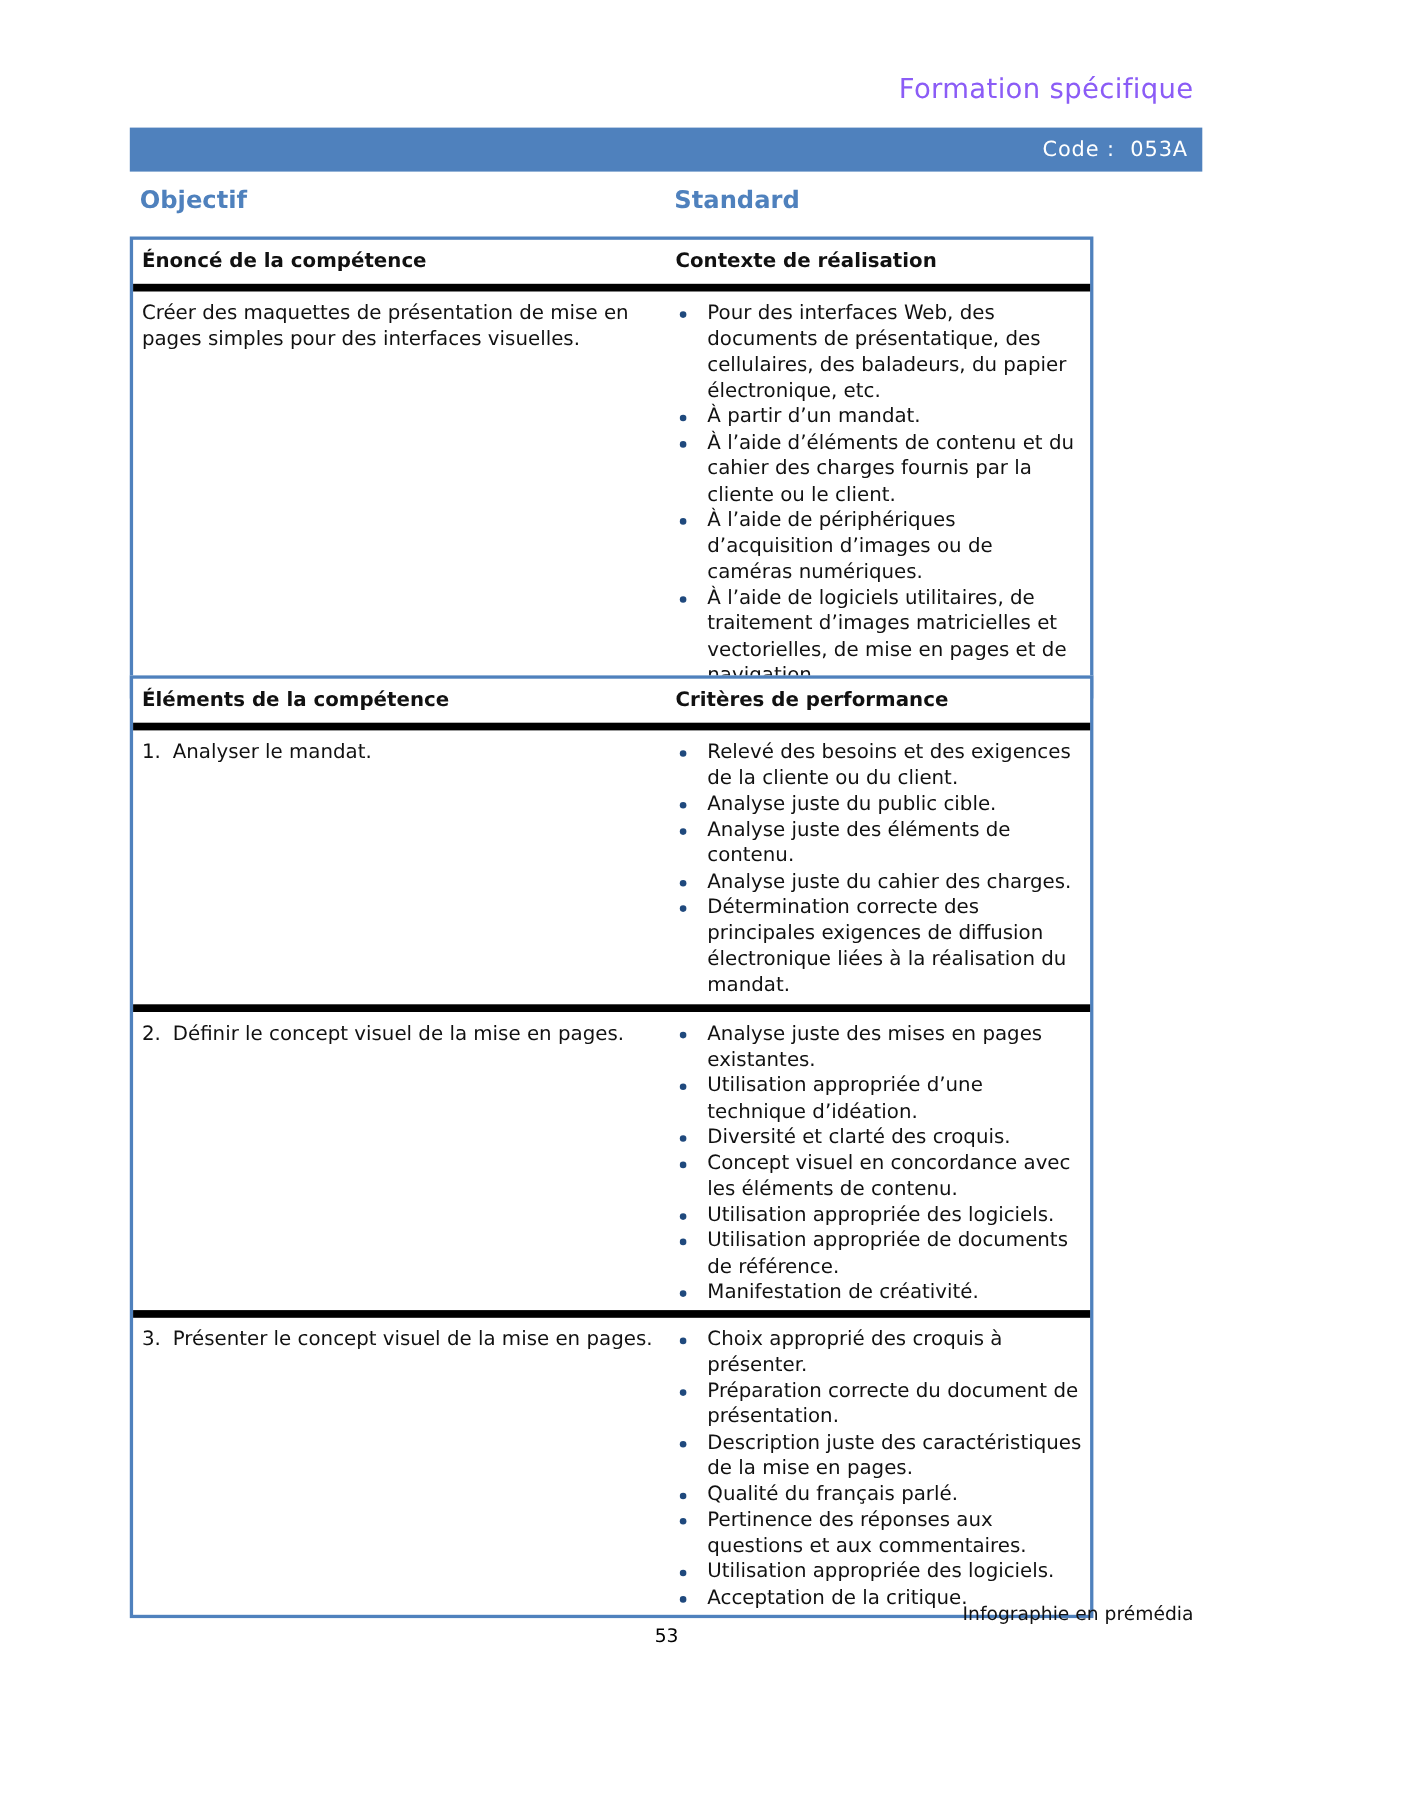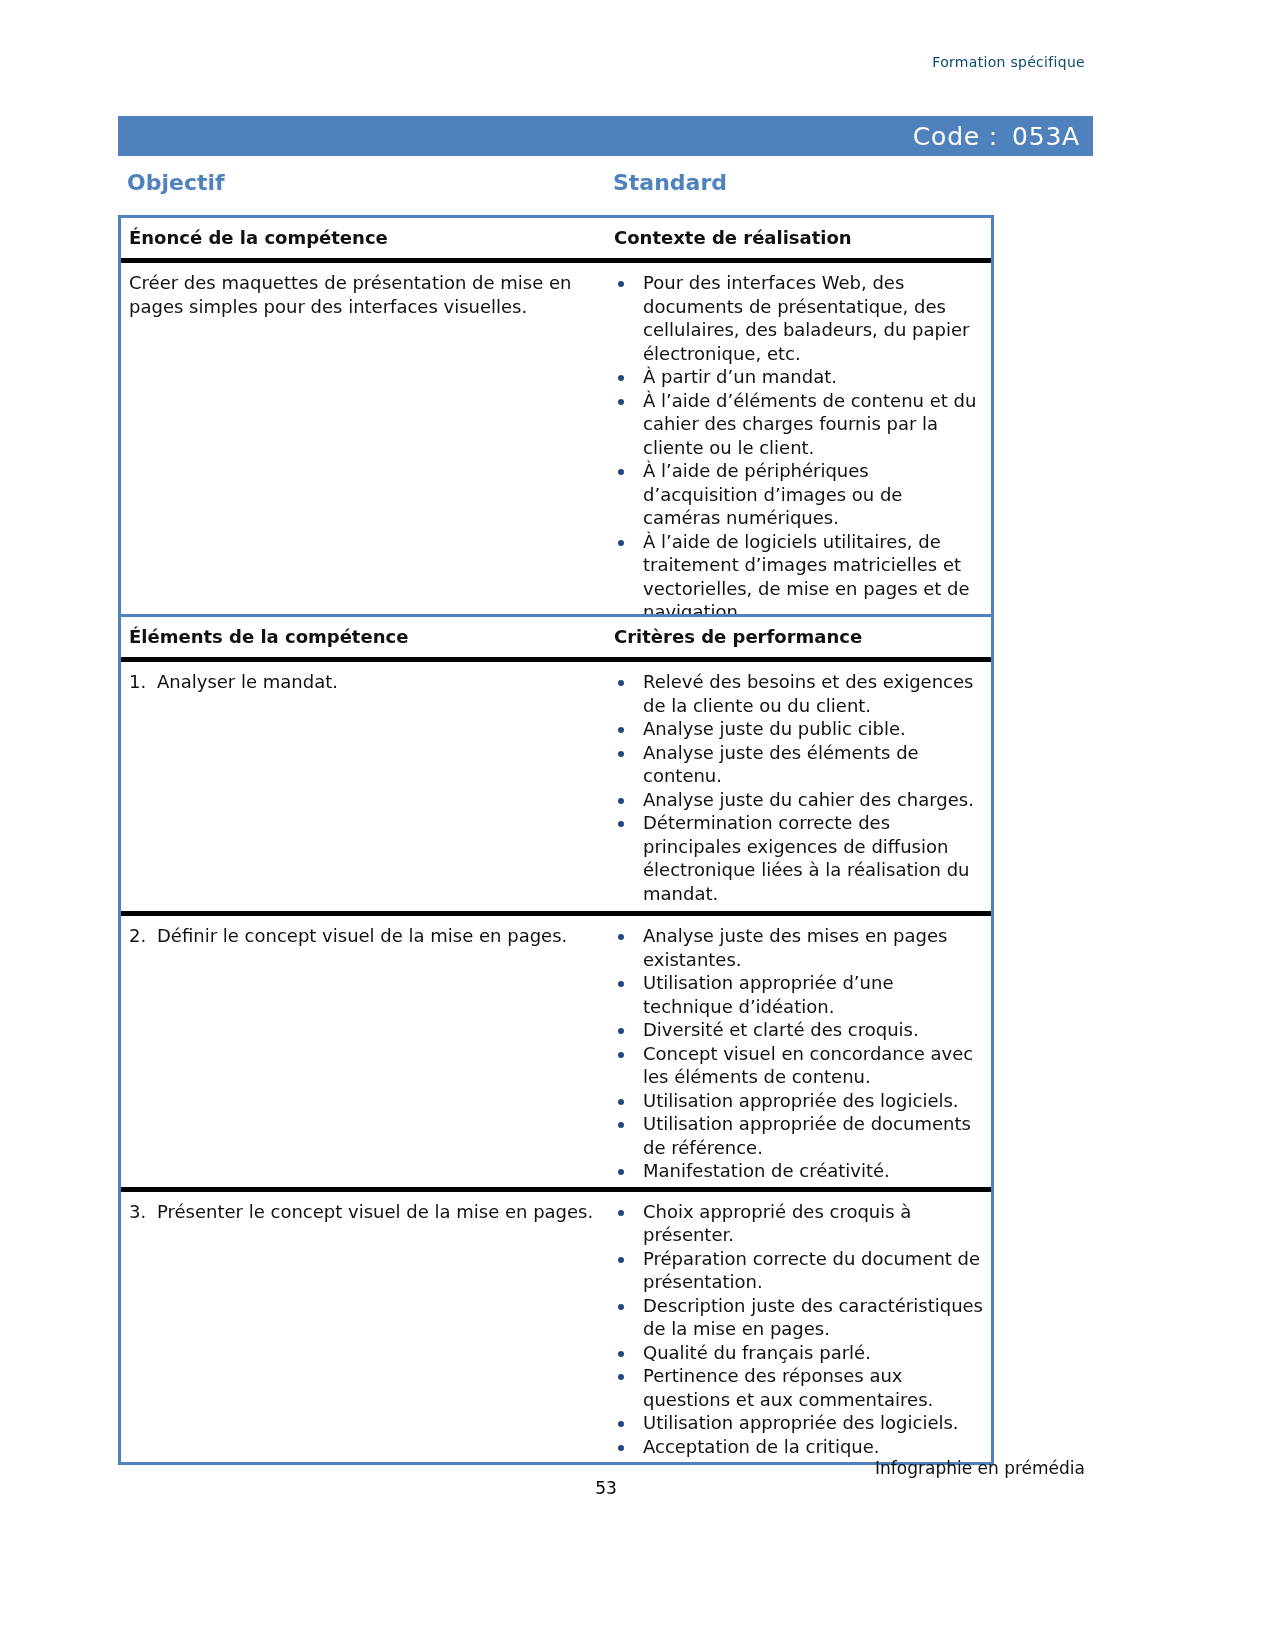--- a/index.html
+++ b/index.html
@@ -1,41 +1,41 @@
 <!DOCTYPE html>
 <html><head>
 <meta charset="utf-8">
 <style>
   html, body { margin: 0; padding: 0; background: #ffffff; }
   body {
     width: 1275px; height: 1650px; position: relative; overflow: hidden;
     font-family: "DejaVu Sans", sans-serif; color: #111111;
   }
   .header-title {
-    position: absolute; right: 190px; top: 54px;
-    font-size: 14px; color: #0c4a6e; letter-spacing: 0.3px;
+    position: absolute; right: 190px; top: 66px;
+    font-size: 25px; color: #8b5cf6; letter-spacing: 0.3px;
   }
   .code-bar {
     position: absolute; left: 118px; top: 116px; width: 975px; height: 40px;
-    background: #4f81bd; color: #ffffff; font-size: 25px;
+    background: #4f81bd; color: #ffffff; font-size: 19px;
     display: flex; align-items: center; justify-content: flex-end;
     box-sizing: border-box; padding-right: 13px; letter-spacing: 0.8px;
   }
   .code-bar .code-value { margin-left: 14px; text-align: right; }
   .section-heads {
     position: absolute; left: 118px; top: 170px; width: 975px; height: 30px;
   }
   .section-heads .h {
     position: absolute; top: 0; font-size: 22px; font-weight: bold; color: #4f81bd;
   }
   .tbl {
     position: absolute; left: 118px; width: 876px; box-sizing: border-box;
     border: 3px solid #4f81bd; background: #fff;
   }
-  .tbl .row { display: flex; border-top: 5px solid #000000; }
+  .tbl .row { display: flex; border-top: 7px solid #000000; }
   .tbl .row:first-child { border-top: none; }
   .tbl .cell-l { width: 487px; box-sizing: border-box; padding: 0 8px; }
   .tbl .cell-r { flex: 1; box-sizing: border-box; padding: 0 8px 0 6px; }
   .tbl .hdr .cell-l, .tbl .hdr .cell-r {
     font-weight: bold; font-size: 18px; height: 40px; line-height: 40px;
   }
   .body-text { font-size: 18px; line-height: 23.5px; }
   ul.bl { list-style: none; margin: 0; padding: 0; }
   ul.bl li { position: relative; padding-left: 29px; font-size: 18px; line-height: 23.5px; }
   ul.bl li::before {

